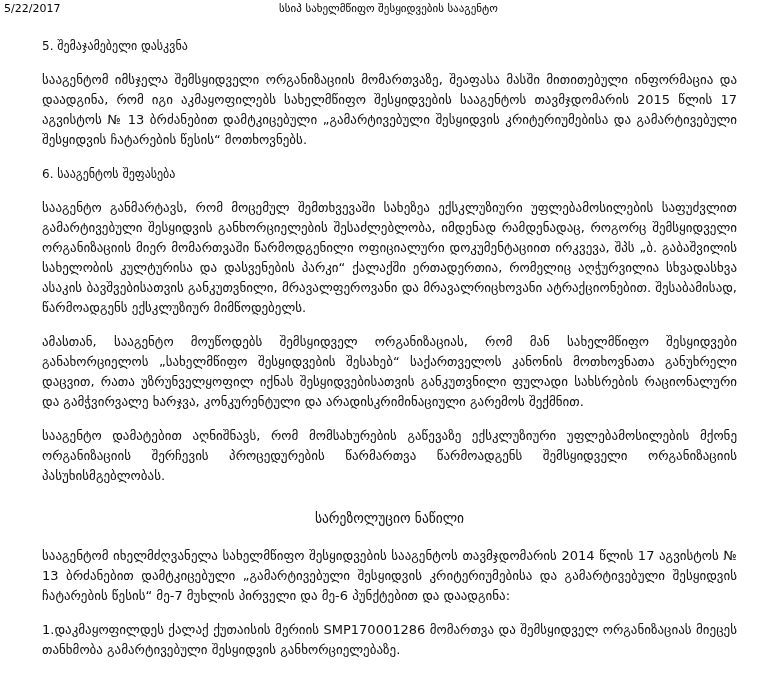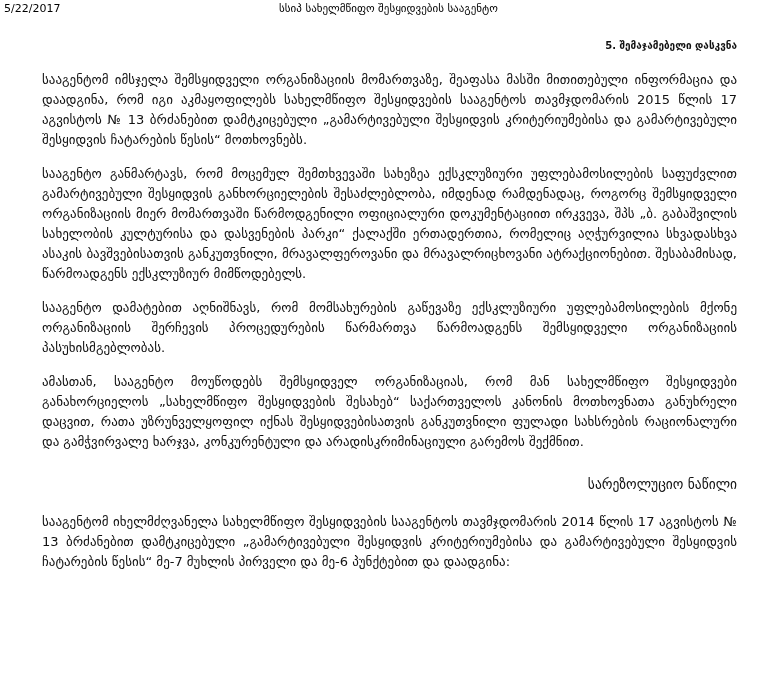--- a/index.html
+++ b/index.html
@@ -35,57 +35,59 @@
   }
   .content {
     padding: 6px 42px 0 42px;
     font-size: 13px;
     line-height: 20px;
     text-align: justify;
     color: #111111;
   }
   .section-heading {
     margin: 14px 0 14px 0;
-    font-size: 10px;
-    font-weight: bold;
-    text-align: right;
+    font-size: 12px;
+    font-weight: normal;
+    text-align: left;
   }
   .para {
     margin: 0 0 14px 0;
   }
   .center-heading {
     margin: 22px 0 18px 0;
     font-size: 13.5px;
     font-weight: normal;
-    text-align: right;
+    text-align: center;
   }
   .list-item {
     margin: 0 0 14px 0;
   }
 </style>
 </head>
 <body>
 
 <div class="print-header">
   <span class="date">5/22/2017</span>
   <span class="doc-title">სსიპ სახელმწიფო შესყიდვების სააგენტო</span>
   <span class="spacer"></span>
 </div>
 
 <div class="content">
 
   <h2 class="section-heading">5. შემაჯამებელი დასკვნა</h2>
 
   <p class="para">სააგენტომ იმსჯელა შემსყიდველი ორგანიზაციის მომართვაზე, შეაფასა მასში მითითებული ინფორმაცია და დაადგინა, რომ იგი აკმაყოფილებს სახელმწიფო შესყიდვების სააგენტოს თავმჯდომარის 2015 წლის 17 აგვისტოს № 13 ბრძანებით დამტკიცებული „გამარტივებული შესყიდვის კრიტერიუმებისა და გამარტივებული შესყიდვის ჩატარების წესის“ მოთხოვნებს.</p>
 
+  <h2 class="section-heading">6. სააგენტოს შეფასება</h2>
 
   <p class="para">სააგენტო განმარტავს, რომ მოცემულ შემთხვევაში სახეზეა ექსკლუზიური უფლებამოსილების საფუძვლით გამარტივებული შესყიდვის განხორციელების შესაძლებლობა, იმდენად რამდენადაც, როგორც შემსყიდველი ორგანიზაციის მიერ მომართვაში წარმოდგენილი ოფიციალური დოკუმენტაციით ირკვევა, შპს „ბ. გაბაშვილის სახელობის კულტურისა და დასვენების პარკი“ ქალაქში ერთადერთია, რომელიც აღჭურვილია სხვადასხვა ასაკის ბავშვებისათვის განკუთვნილი, მრავალფეროვანი და მრავალრიცხოვანი ატრაქციონებით. შესაბამისად, წარმოადგენს ექსკლუზიურ მიმწოდებელს.</p>
 
+  <p class="para">ამასთან, სააგენტო მოუწოდებს შემსყიდველ ორგანიზაციას, რომ მან სახელმწიფო შესყიდვები განახორციელოს „სახელმწიფო შესყიდვების შესახებ“ საქართველოს კანონის მოთხოვნათა განუხრელი დაცვით, რათა უზრუნველყოფილ იქნას შესყიდვებისათვის განკუთვნილი ფულადი სახსრების რაციონალური და გამჭვირვალე ხარჯვა, კონკურენტული და არადისკრიმინაციული გარემოს შექმნით.</p>
+
   <p class="para">სააგენტო დამატებით აღნიშნავს, რომ მომსახურების გაწევაზე ექსკლუზიური უფლებამოსილების მქონე ორგანიზაციის შერჩევის პროცედურების წარმართვა წარმოადგენს შემსყიდველი ორგანიზაციის პასუხისმგებლობას.</p>
-
-  <p class="para">ამასთან, სააგენტო მოუწოდებს შემსყიდველ ორგანიზაციას, რომ მან სახელმწიფო შესყიდვები განახორციელოს „სახელმწიფო შესყიდვების შესახებ“ საქართველოს კანონის მოთხოვნათა განუხრელი დაცვით, რათა უზრუნველყოფილ იქნას შესყიდვებისათვის განკუთვნილი ფულადი სახსრების რაციონალური და გამჭვირვალე ხარჯვა, კონკურენტული და არადისკრიმინაციული გარემოს შექმნით.</p>
 
   <h2 class="center-heading">სარეზოლუციო ნაწილი</h2>
 
   <p class="para">სააგენტომ იხელმძღვანელა სახელმწიფო შესყიდვების სააგენტოს თავმჯდომარის 2014 წლის 17 აგვისტოს № 13 ბრძანებით დამტკიცებული „გამარტივებული შესყიდვის კრიტერიუმებისა და გამარტივებული შესყიდვის ჩატარების წესის“ მე-7 მუხლის პირველი და მე-6 პუნქტებით და დაადგინა:</p>
 
+  <p class="list-item">1.დაკმაყოფილდეს ქალაქ ქუთაისის მერიის SMP170001286 მომართვა და შემსყიდველ ორგანიზაციას მიეცეს თანხმობა გამარტივებული შესყიდვის განხორციელებაზე.</p>
 
 </div>
 
 </body></html>

